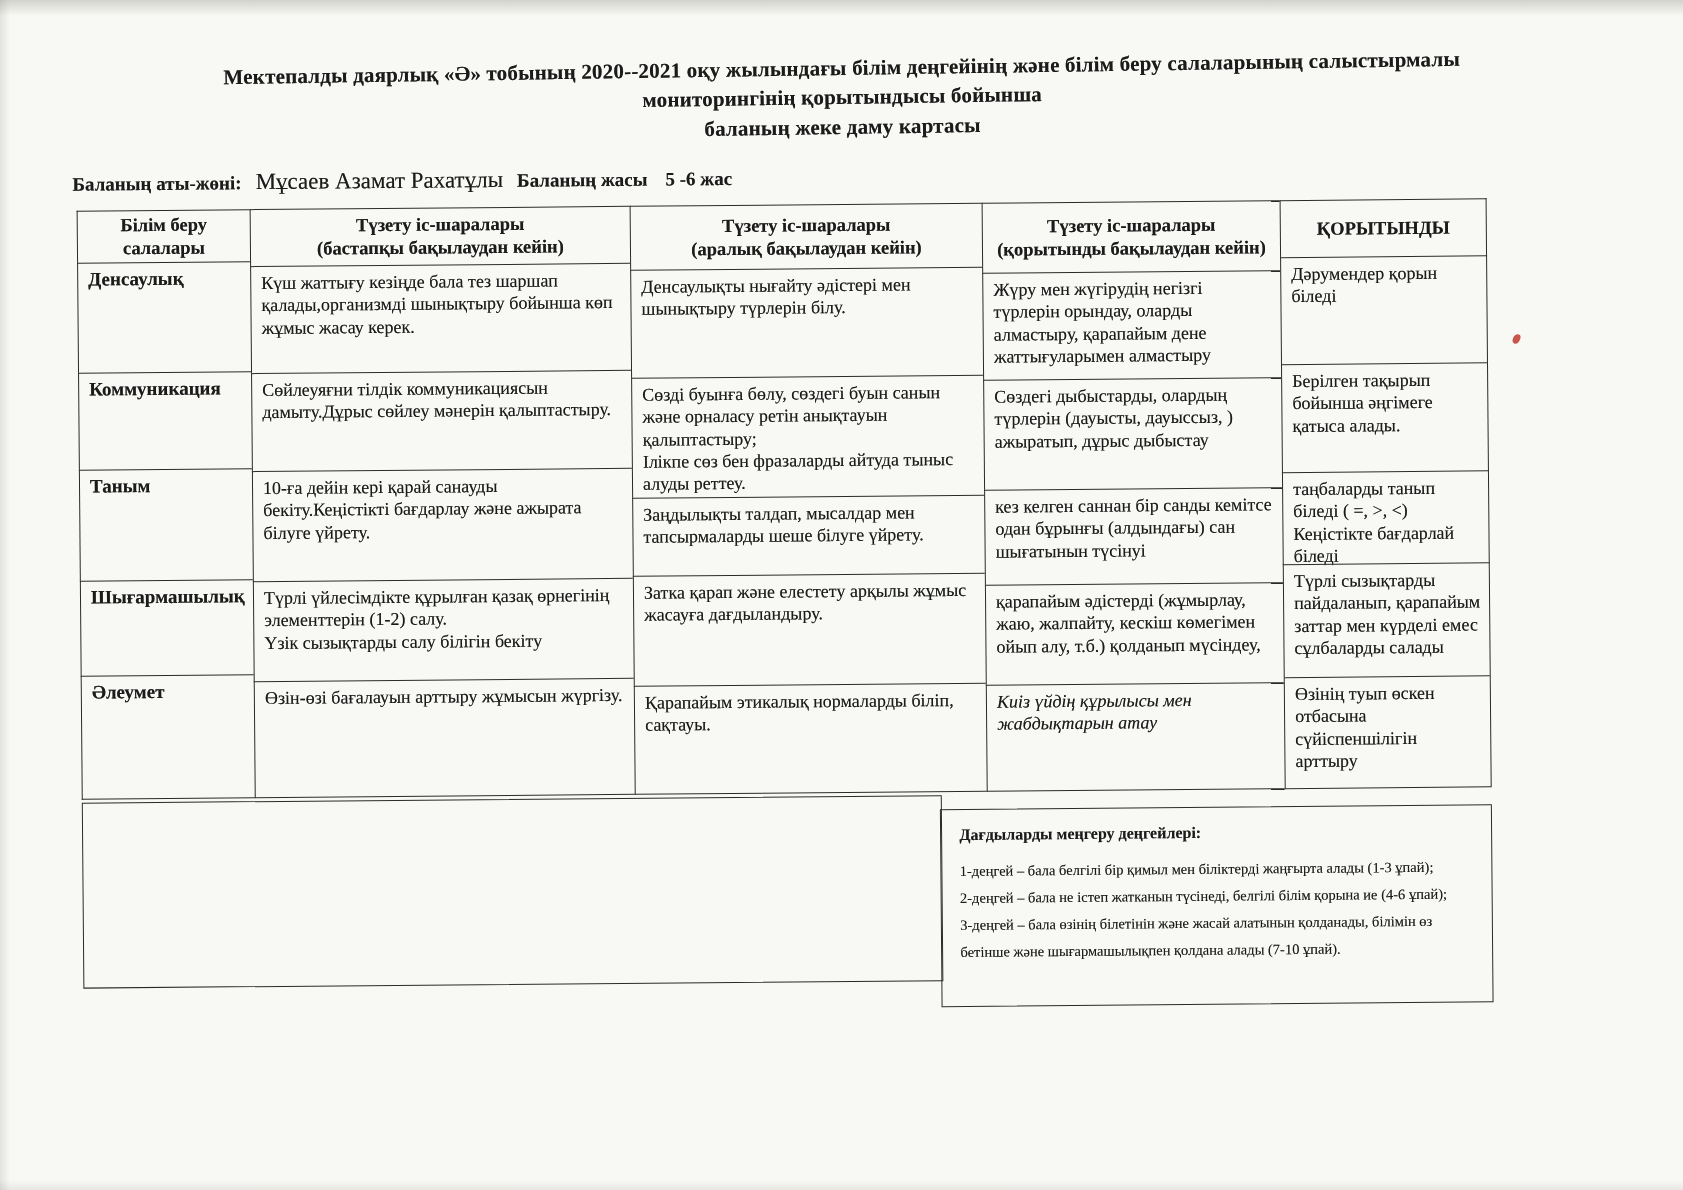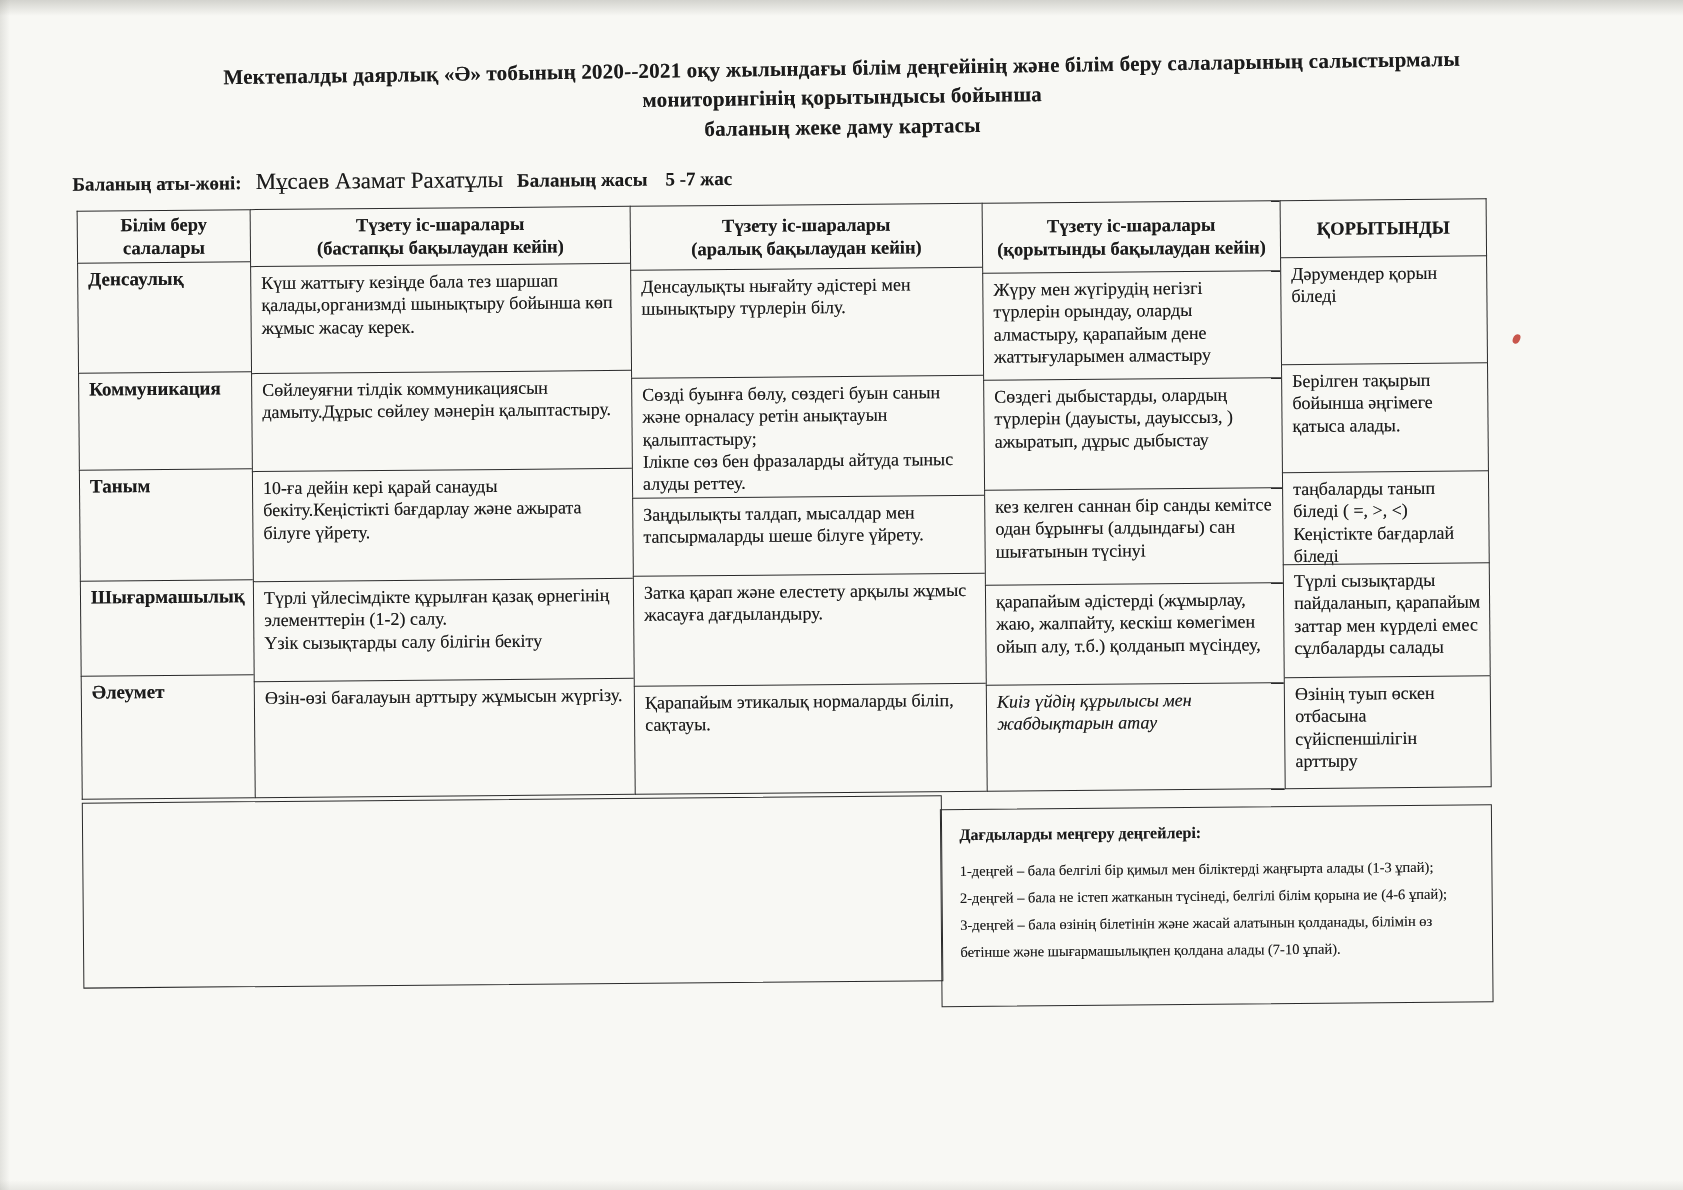--- a/index.html
+++ b/index.html
@@ -119,21 +119,21 @@
       <div>Мектепалды даярлық «Ә» тобының 2020--2021 оқу жылындағы білім деңгейінің және білім беру салаларының салыстырмалы</div>
       <div>мониторингінің қорытындысы бойынша</div>
       <div>баланың жеке даму картасы</div>
     </div>
 
     <div class="student-line">
       <span class="lbl">Баланың аты-жөні:</span>
       <span class="name">Мұсаев Азамат Рахатұлы</span>
       <span class="agewrap">
         <span class="lbl">Баланың жасы</span>
-        <span class="lbl">5 -7 жас</span>
+        <span class="lbl">5 -6 жас</span>
       </span>
     </div>
 
     <div class="tbl">
 
       <div class="tcol c0">
         <div class="cell hcell rH">Білім беру
 салалары</div>
         <div class="cell cat r0">Денсаулық</div>
         <div class="cell cat r1">Коммуникация</div>

